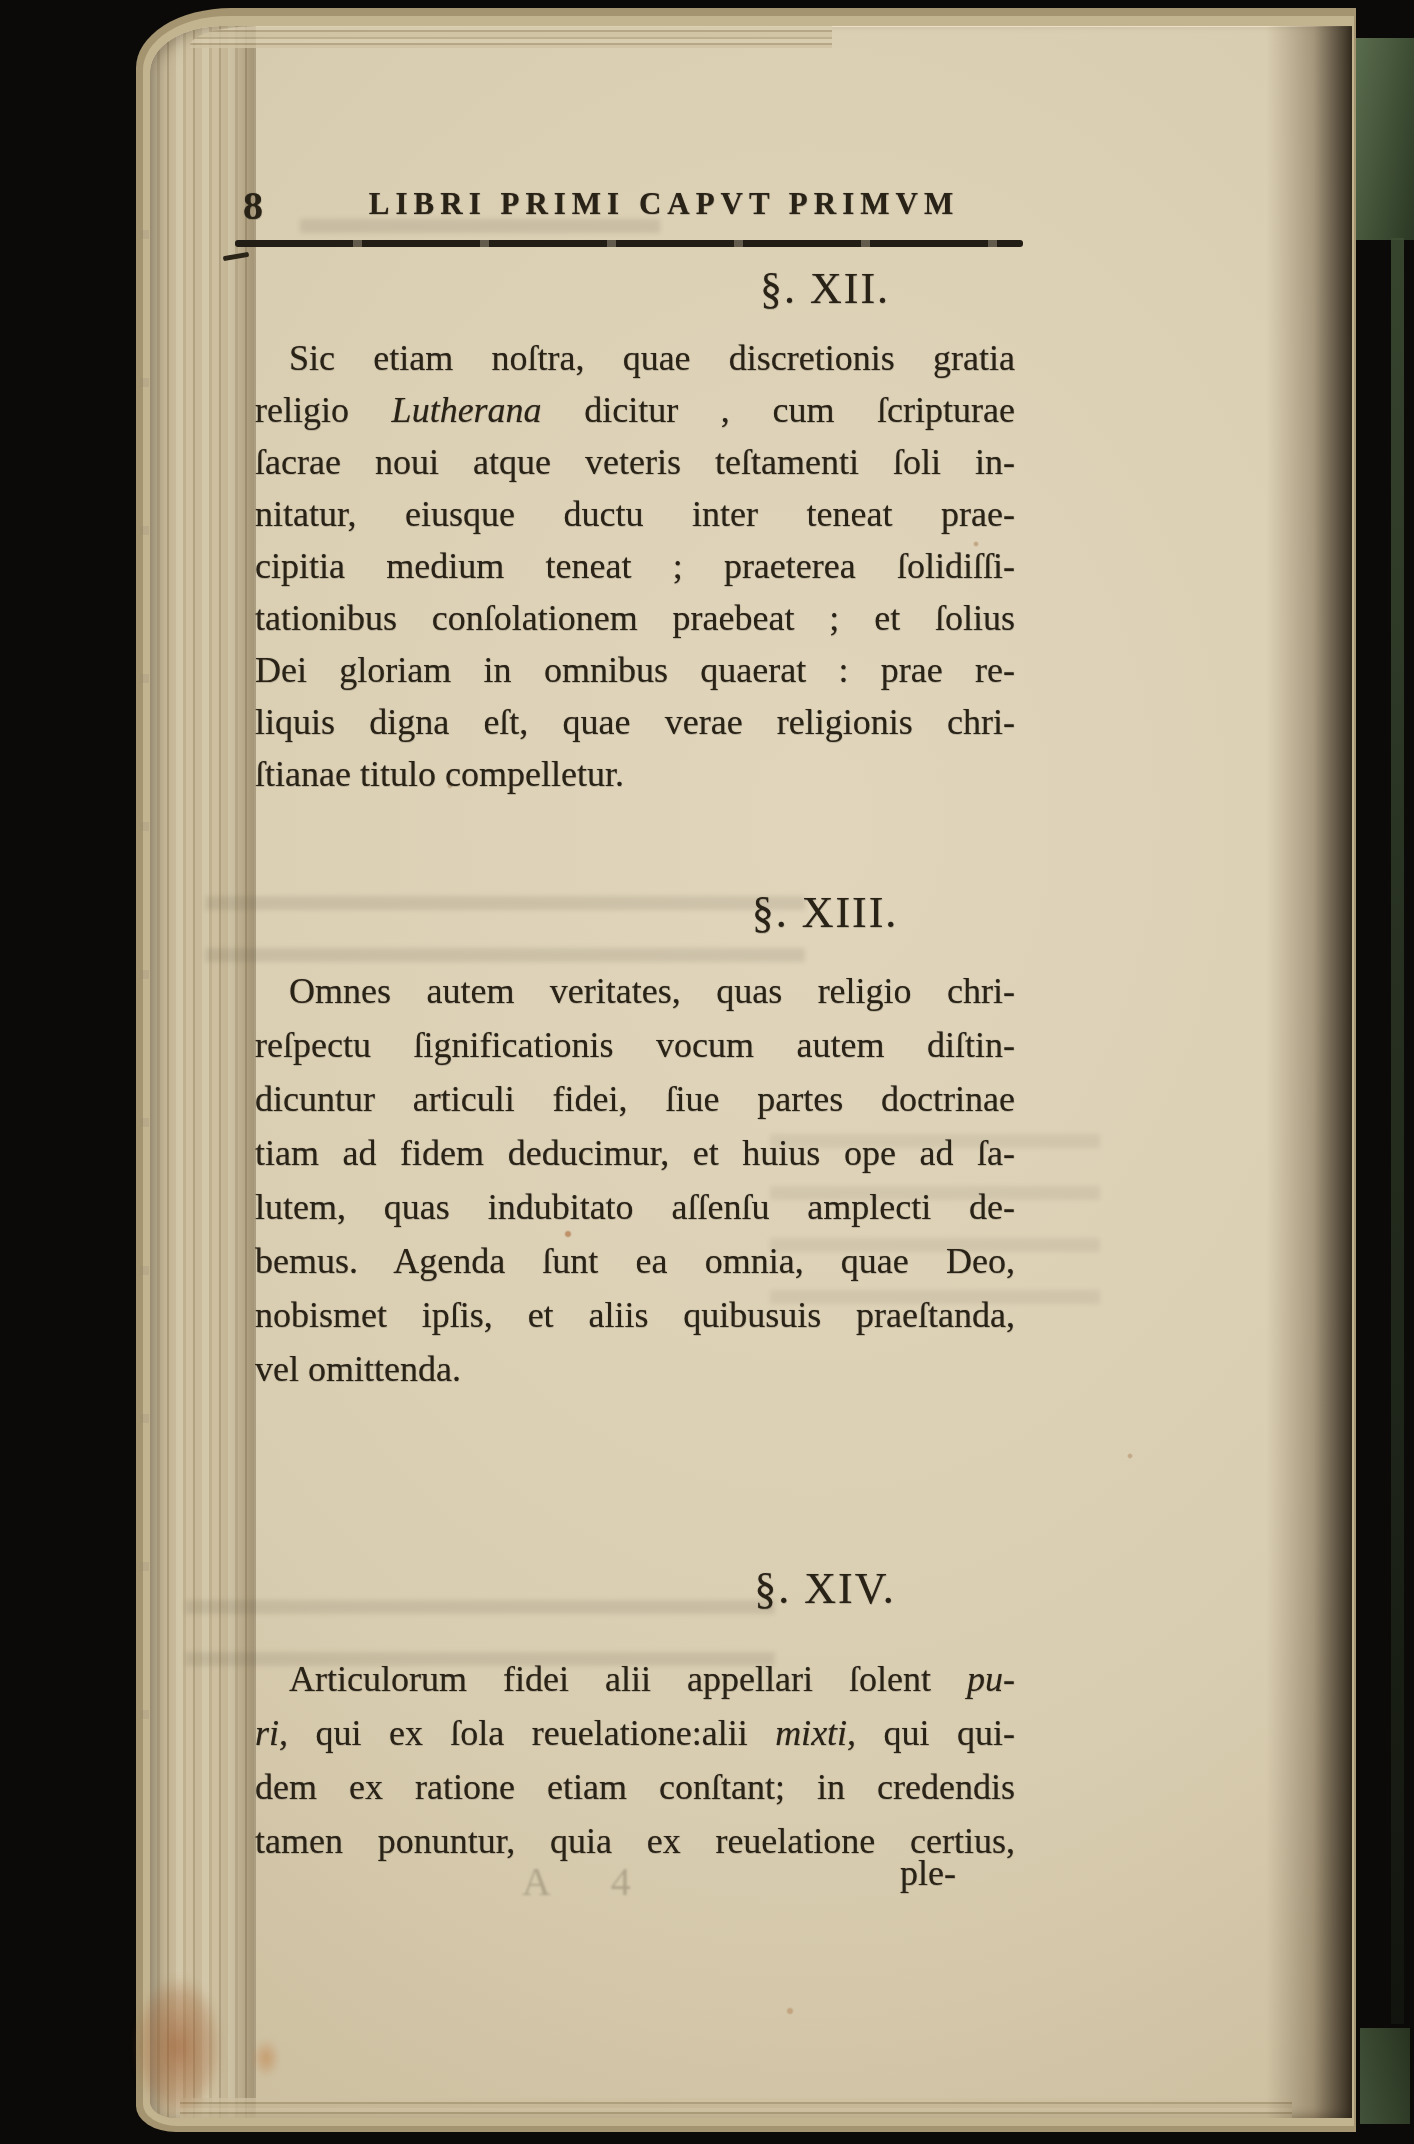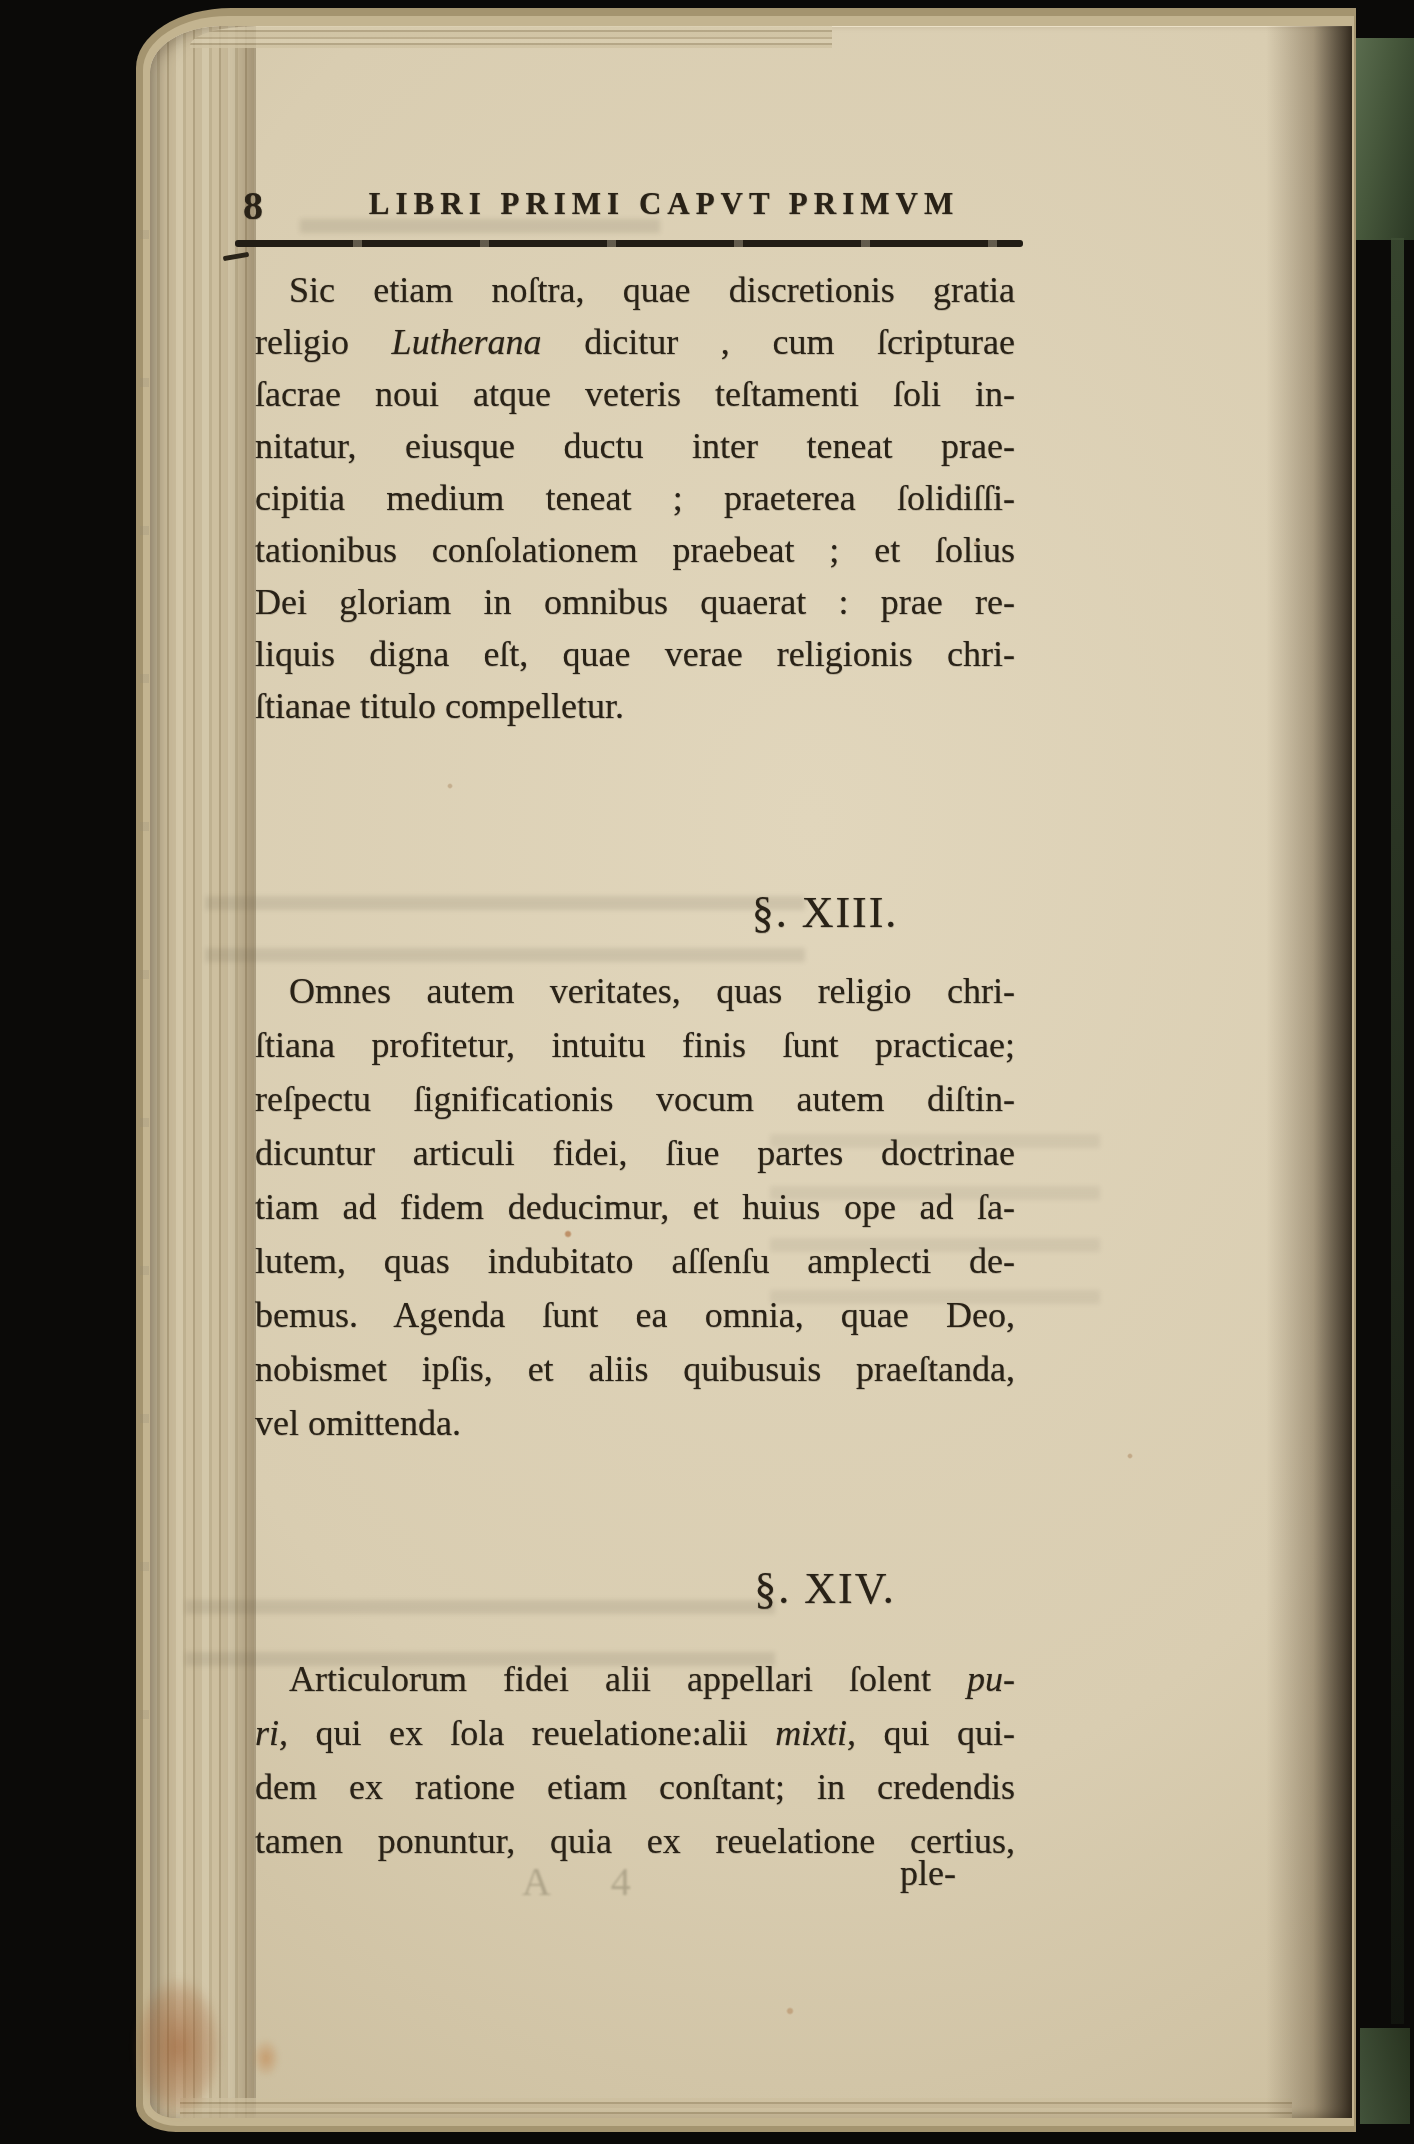--- a/index.html
+++ b/index.html
@@ -123,34 +123,34 @@
     <div class="text-col ink">
       <div class="header-row">
         <span class="pagenum">8</span>
         <span class="running-head">LIBRI PRIMI CAPVT PRIMVM</span>
       </div>
       <div class="rule"></div>
       <div class="rule-dash"></div>
 
       <div>
           <div class="section sec-0">
+            <div class="sec-heading">§. XII.</div>
             <div class="tline first"><span>Sic etiam noſtra, quae discretionis gratia</span></div>
             <div class="tline"><span>religio </span><span class="it">Lutherana</span><span> dicitur , cum ſcripturae</span></div>
             <div class="tline"><span>ſacrae noui atque veteris teſtamenti ſoli in-</span></div>
             <div class="tline"><span>nitatur, eiusque ductu inter teneat prae-</span></div>
             <div class="tline"><span>cipitia medium teneat ; praeterea ſolidiſſi-</span></div>
             <div class="tline"><span>tationibus conſolationem praebeat ; et ſolius</span></div>
             <div class="tline"><span>Dei gloriam in omnibus quaerat : prae re-</span></div>
             <div class="tline"><span>liquis digna eſt, quae verae religionis chri-</span></div>
             <div class="tline short"><span>ſtianae titulo compelletur.</span></div>
           </div>
           <div class="section sec-1">
             <div class="sec-heading">§. XIII.</div>
             <div class="tline first"><span>Omnes autem veritates, quas religio chri-</span></div>
-            <div class="tline"><span>ſtiana profitetur, intuitu finis ſunt practicae;</span></div>
             <div class="tline"><span>reſpectu ſignificationis vocum autem diſtin-</span></div>
             <div class="tline"><span>dicuntur articuli fidei, ſiue partes doctrinae</span></div>
             <div class="tline"><span>tiam ad fidem deducimur, et huius ope ad ſa-</span></div>
             <div class="tline"><span>lutem, quas indubitato aſſenſu amplecti de-</span></div>
             <div class="tline"><span>bemus. Agenda ſunt ea omnia, quae Deo,</span></div>
             <div class="tline"><span>nobismet ipſis, et aliis quibusuis praeſtanda,</span></div>
             <div class="tline short"><span>vel omittenda.</span></div>
           </div>
           <div class="section sec-2">
             <div class="sec-heading">§. XIV.</div>

